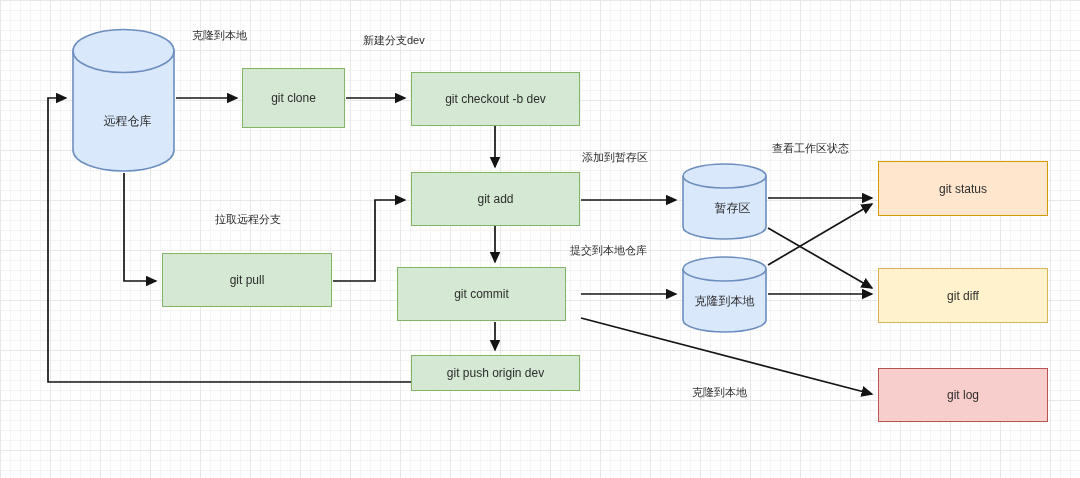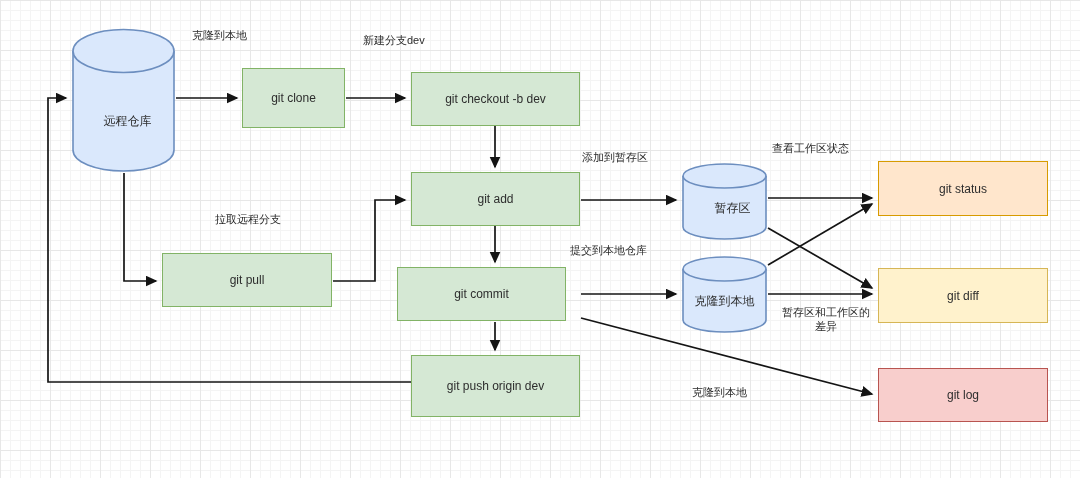--- a/index.html
+++ b/index.html
@@ -112,21 +112,21 @@
   </div>
 
   <div class="node box green" style="left:411px;top:172px;width:169px;height:54px;">
     <span>git add</span>
   </div>
 
   <div class="node box green" style="left:397px;top:267px;width:169px;height:54px;">
     <span>git commit</span>
   </div>
 
-  <div class="node box green" style="left:411px;top:355px;width:169px;height:62px;">
+  <div class="node box green" style="left:411px;top:355px;width:169px;height:36px;">
     <span>git push origin dev</span>
   </div>
 
   <div class="node box green" style="left:162px;top:253px;width:170px;height:54px;">
     <span>git pull</span>
   </div>
 
   <div class="node box orange" style="left:878px;top:161px;width:170px;height:55px;">
     <span>git status</span>
   </div>
@@ -144,17 +144,16 @@
   <div class="flabel" style="left:363px;top:33px;">新建分支dev</div>
 
   <div class="flabel" style="left:582px;top:150px;">添加到暂存区</div>
 
   <div class="flabel" style="left:772px;top:141px;">查看工作区状态</div>
 
   <div class="flabel" style="left:215px;top:212px;">拉取远程分支</div>
 
   <div class="flabel" style="left:570px;top:243px;">提交到本地仓库</div>
 
-  <div class="flabel wrap" style="left:782px;top:306px;width:88px;">暂存区和工作区的差异</div>
 
   <div class="flabel" style="left:692px;top:385px;">克隆到本地</div>
 
 </div>
 
 </body></html>

